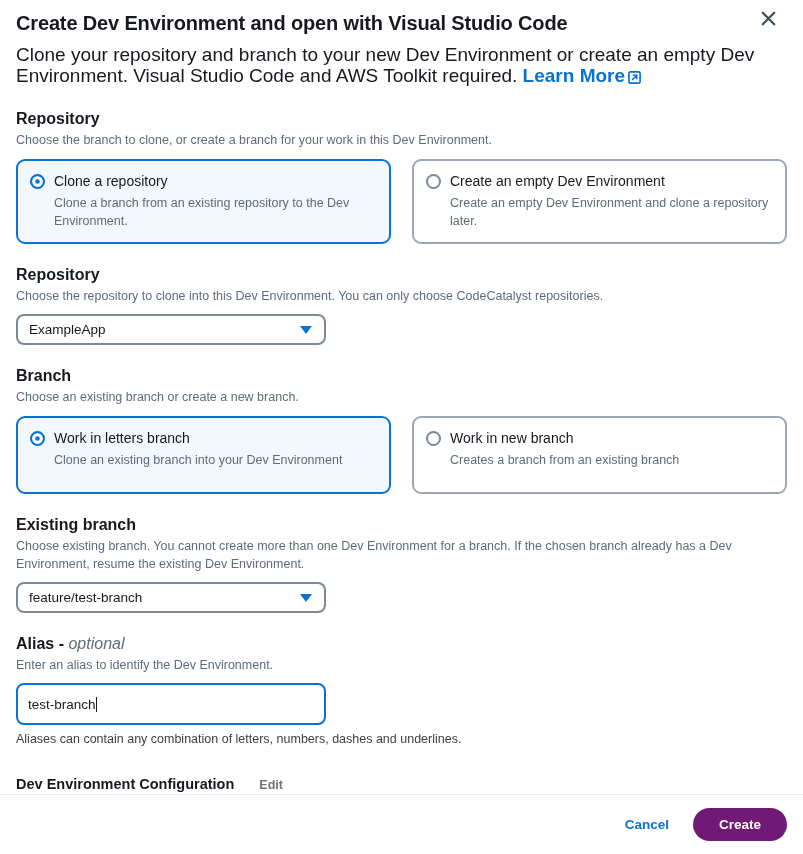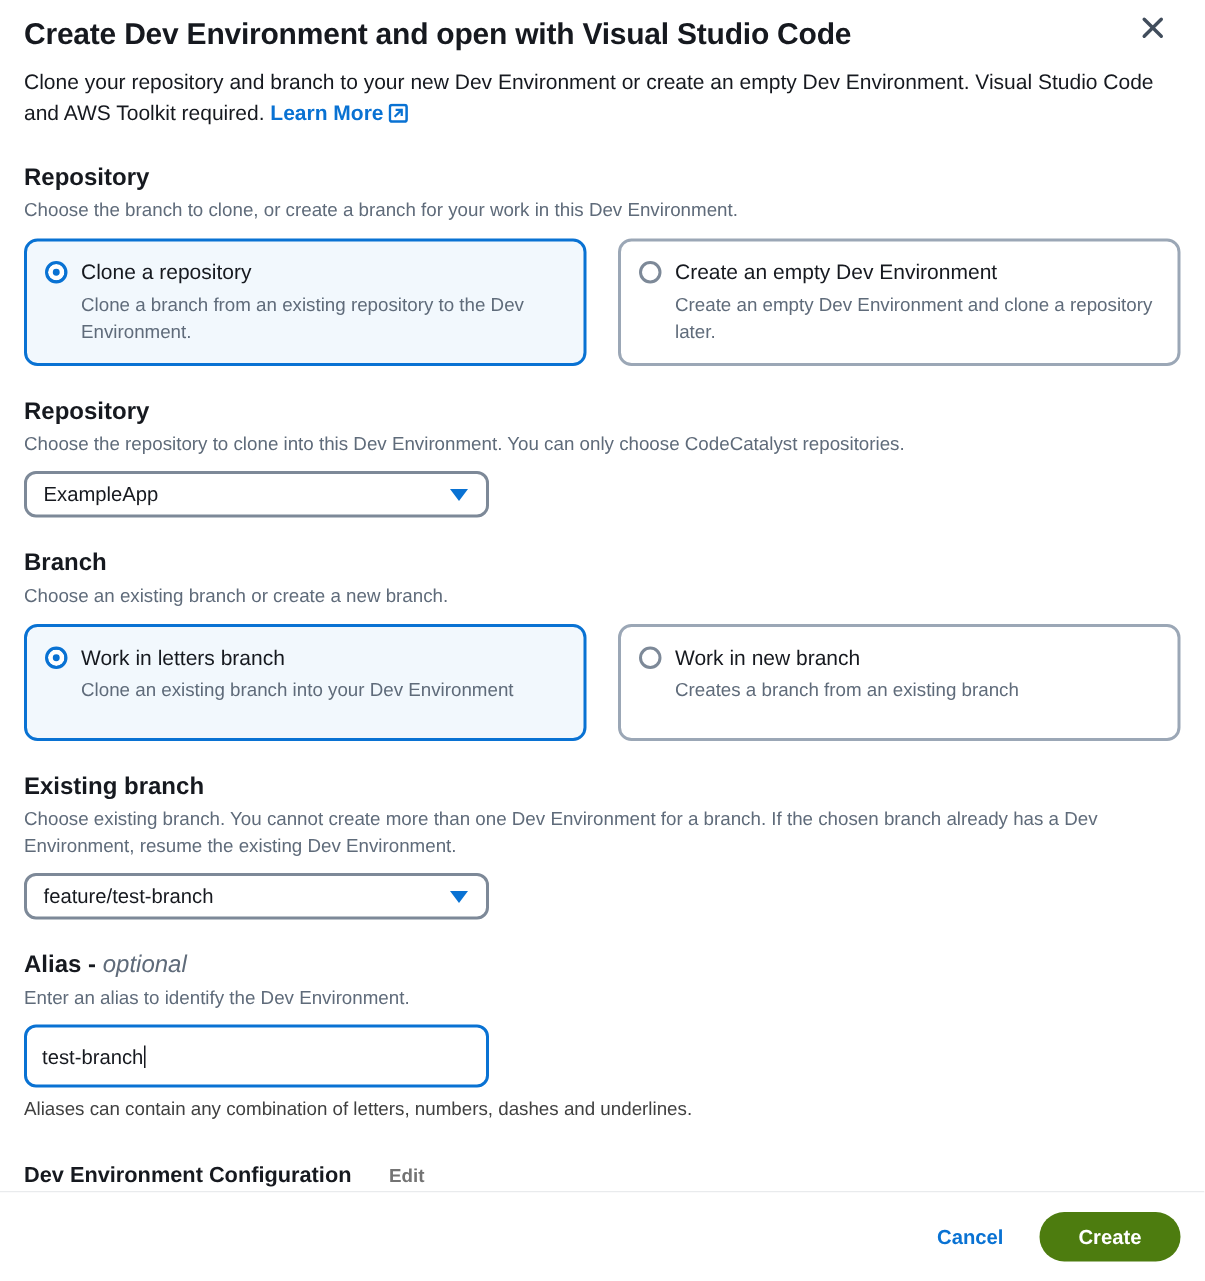--- a/index.html
+++ b/index.html
@@ -30,21 +30,21 @@
   .hdr-title {
     font-size: 20px;
     font-weight: 700;
     letter-spacing: -0.15px;
     color: #16191f;
     line-height: 26px;
     padding-right: 50px;
   }
   .hdr-desc {
     margin-top: 8px;
-    font-size: 14px;
+    font-size: 19px;
     line-height: 21px;
     color: #16191f;
     max-width: 760px;
   }
   .learn-more {
     color: #0972d3;
     font-weight: 700;
     text-decoration: none;
     cursor: pointer;
     white-space: nowrap;
@@ -259,21 +259,21 @@
     background: none;
     border: none;
     cursor: pointer;
     padding: 6px 8px;
     font-family: "Liberation Sans", sans-serif;
   }
   .btn-create {
     font-size: 13.5px;
     font-weight: 700;
     color: #ffffff;
-    background: #4d7c0f;
+    background: #701a75;
     border: none;
     border-radius: 18px;
     padding: 9px 26px;
     cursor: pointer;
     font-family: "Liberation Sans", sans-serif;
   }
 </style>
 </head>
 <body>
 

